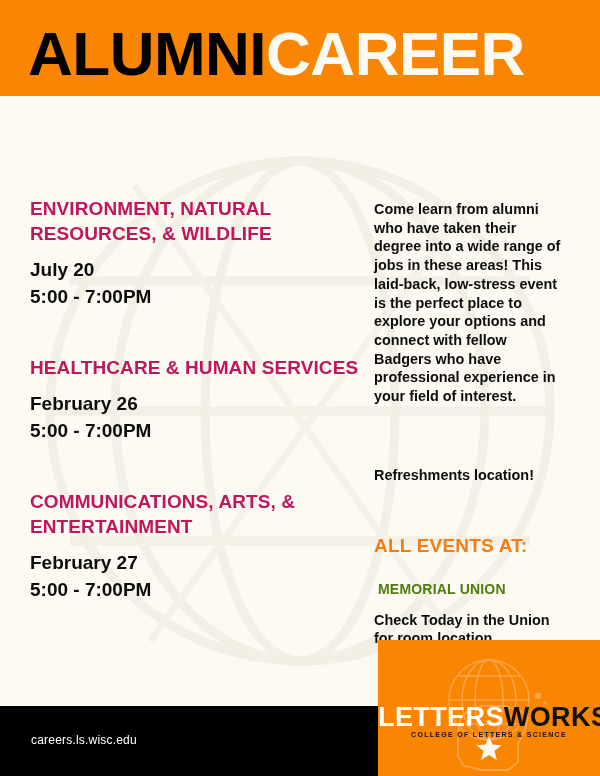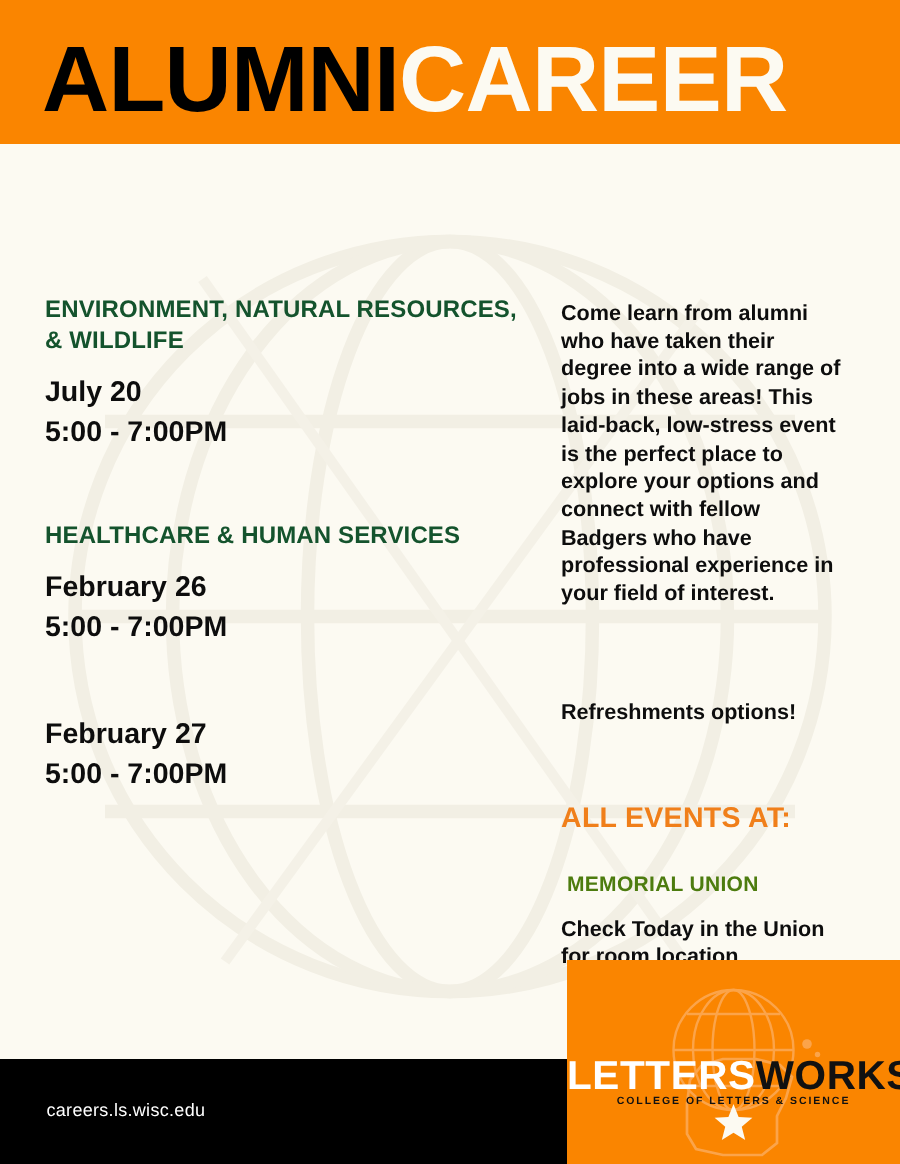--- a/index.html
+++ b/index.html
@@ -77,25 +77,25 @@
     left: 374px;
     top: 200px;
     width: 190px;
     z-index: 4;
   }
 
   .event-block { margin-bottom: 44px; }
   .event-block:last-child { margin-bottom: 0; }
 
   .event-heading {
-    color: #14532d;
-    font-family: "Liberation Sans Narrow", "Liberation Sans", sans-serif;
-    font-weight: 700;
-    font-stretch: condensed;
-    font-size: 16px;
+    color: #be185d;
+    font-family: "Liberation Sans Narrow", "Liberation Sans", sans-serif;
+    font-weight: 700;
+    font-stretch: condensed;
+    font-size: 19px;
     line-height: 1.32;
     letter-spacing: 0.1px;
     margin: 0 0 11px 0;
   }
   .event-date, .event-time {
     color: #0d0d0d;
     font-family: "Liberation Sans Narrow", "Liberation Sans", sans-serif;
     font-weight: 700;
     font-stretch: condensed;
     font-size: 19px;
@@ -257,29 +257,30 @@
       <p class="event-time">5:00 - 7:00PM</p>
     </div>
 
     <div class="event-block">
       <p class="event-heading">HEALTHCARE &amp; HUMAN SERVICES</p>
       <p class="event-date">February 26</p>
       <p class="event-time">5:00 - 7:00PM</p>
     </div>
 
     <div class="event-block">
+      <p class="event-heading">COMMUNICATIONS, ARTS, &amp; ENTERTAINMENT</p>
       <p class="event-date">February 27</p>
       <p class="event-time">5:00 - 7:00PM</p>
     </div>
 
   </div>
 
   <div class="col-right">
     <p class="blurb">Come learn from alumni who have taken their degree into a wide range of jobs in these areas! This laid-back, low-stress event is the perfect place to explore your options and connect with fellow Badgers who have professional experience in your field of interest.</p>
-    <p class="refreshments">Refreshments options!</p>
+    <p class="refreshments">Refreshments location!</p>
     <p class="all-events">ALL EVENTS AT:</p>
     <p class="venue">MEMORIAL UNION</p>
     <p class="venue-note">Check Today in the Union for room location</p>
   </div>
 
   <div class="footer-bar"></div>
   <div class="footer-url">careers.ls.wisc.edu</div>
 
   <div class="logo-panel">
     <svg class="logo-art" viewBox="0 0 222 136" aria-hidden="true">

